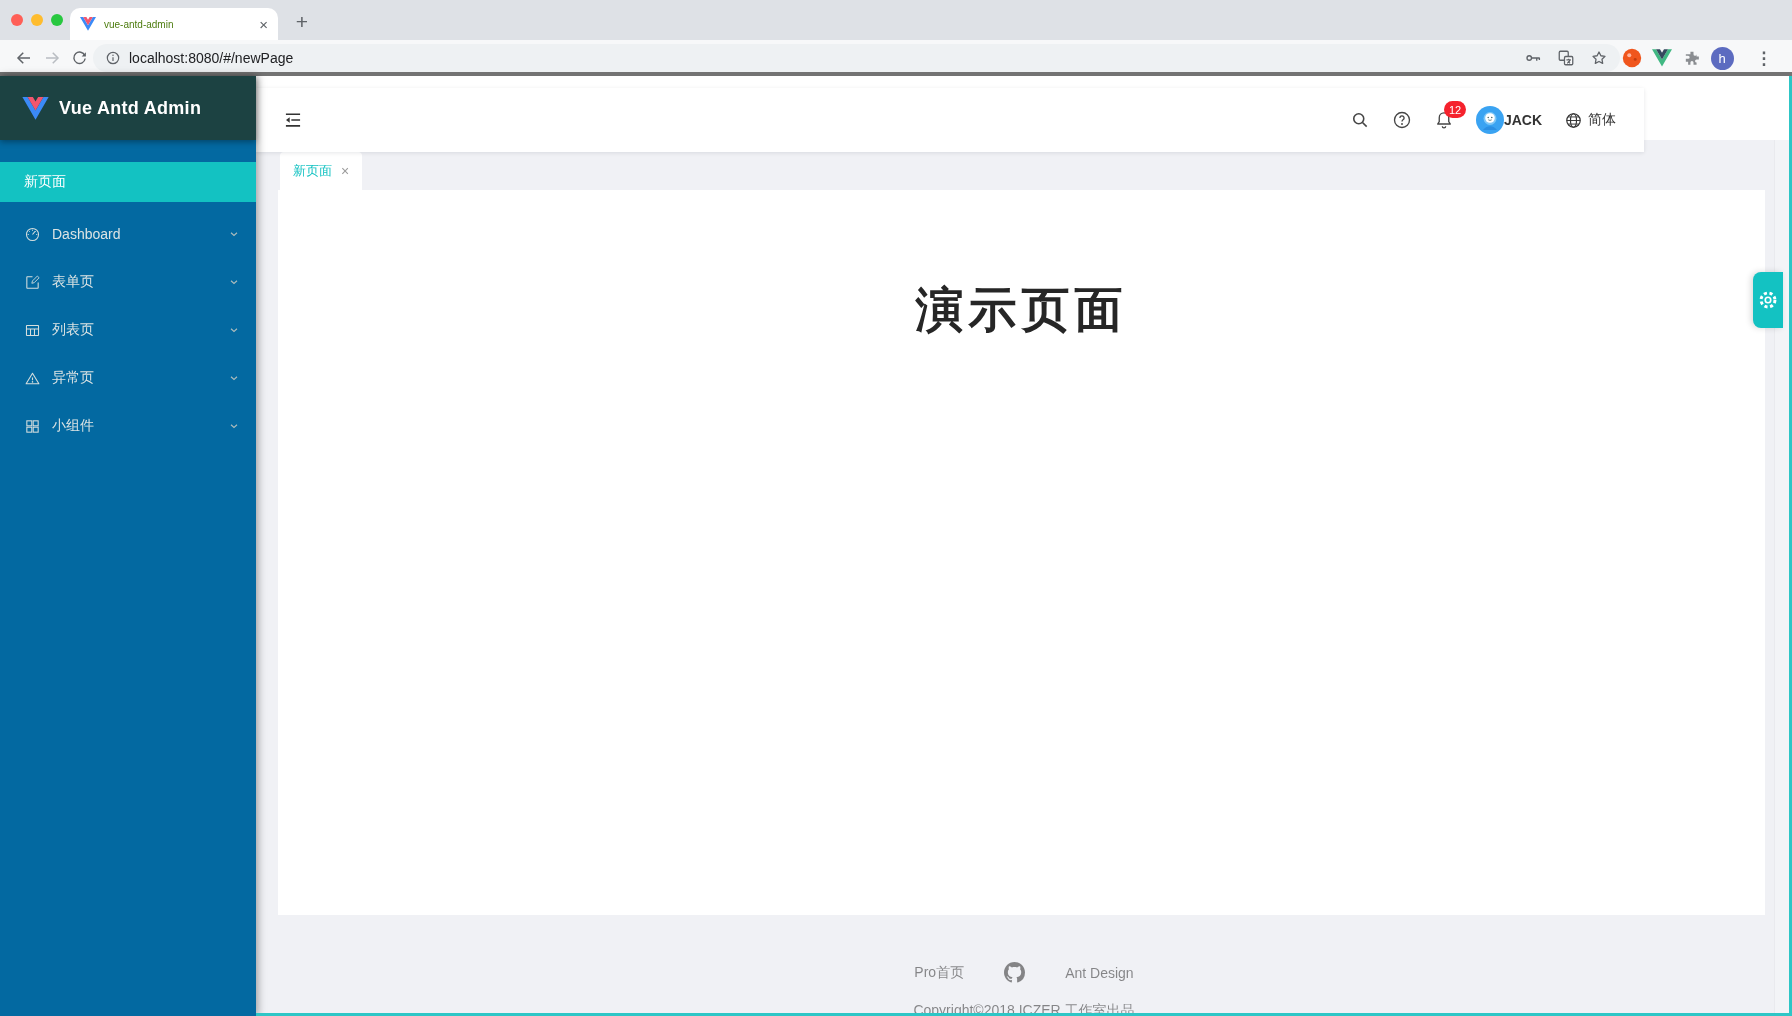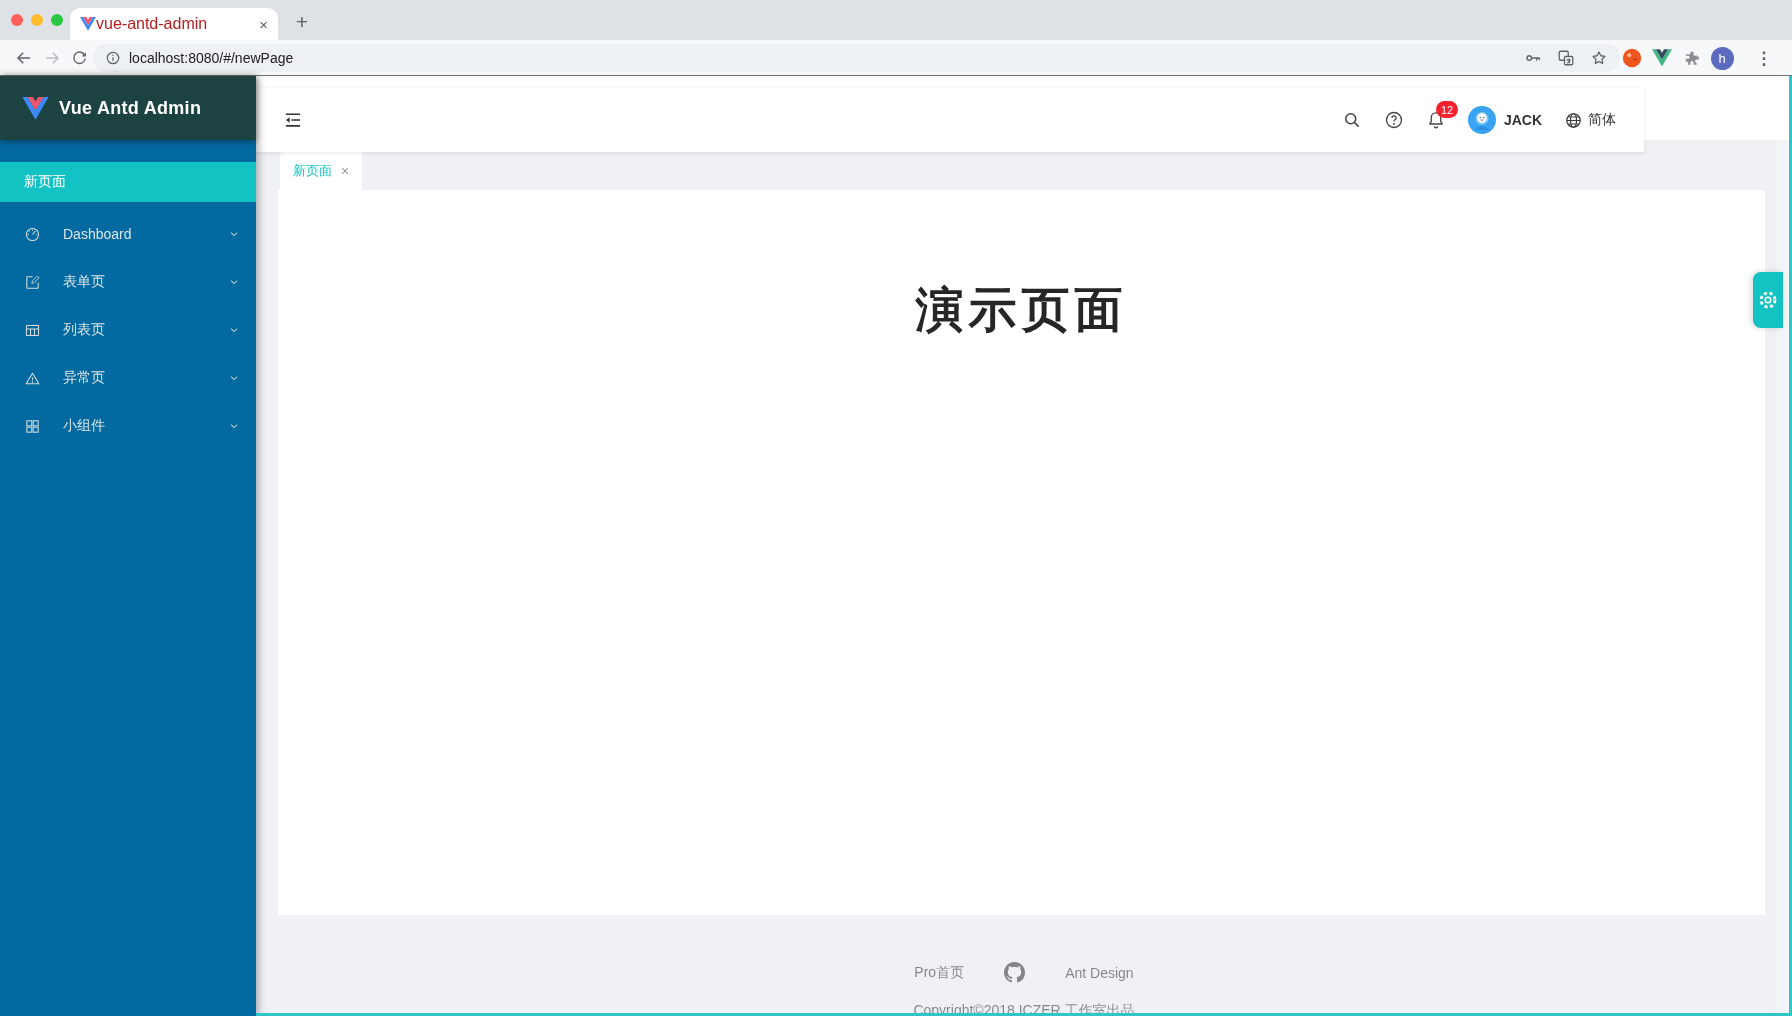--- a/index.html
+++ b/index.html
@@ -5,51 +5,51 @@
   html,body{margin:0;padding:0;background:#fff;}
   body{width:1792px;height:1016px;overflow:hidden;font-family:"Liberation Sans",sans-serif;position:relative;}
   svg{display:block;}
 
   
   .tabstrip{position:absolute;left:0;top:0;width:1792px;height:40px;background:#dee1e6;}
   .traffic{position:absolute;left:11px;top:14px;display:flex;gap:8px;}
   .traffic span{width:12px;height:12px;border-radius:50%;}
   .tl-red{background:#ff5f57;}.tl-yellow{background:#febc2e;}.tl-green{background:#28c840;}
   .chrome-tab{position:absolute;left:70px;top:8px;width:208px;height:32px;background:#fff;border-radius:10px 10px 0 0;display:flex;align-items:center;padding:0 10px;box-sizing:border-box;}
-  .chrome-tab .title{font-size:16px;color:#b91c1c;flex:1;white-space:nowrap;overflow:hidden;}
+  .chrome-tab .title{font-size:10px;color:#4d7c0f;margin-left:8px;flex:1;white-space:nowrap;overflow:hidden;}
   .tab-close{color:#5f6368;font-size:15px;line-height:1;cursor:default;}
   .newtab{position:absolute;left:288px;top:8px;width:28px;height:28px;color:#5f6368;font-size:21px;display:flex;align-items:center;justify-content:center;}
-  .toolbar{position:absolute;left:0;top:40px;width:1792px;height:36px;background:#f7f8f9;border-bottom:1px solid #737373;box-sizing:border-box;}
+  .toolbar{position:absolute;left:0;top:40px;width:1792px;height:36px;background:#f7f8f9;border-bottom:4px solid #737373;box-sizing:border-box;}
   .nav-ic{position:absolute;top:6px;width:24px;height:24px;display:flex;align-items:center;justify-content:center;}
   .omnibox{position:absolute;left:93px;top:4px;width:1527px;height:28px;background:#eef1f3;border-radius:14px;display:flex;align-items:center;padding:0 12px;box-sizing:border-box;}
   .omnibox .url{font-size:14px;color:#202124;margin-left:8px;flex:1;}
   .omni-right{display:flex;align-items:center;gap:15px;}
   .ext-zone{position:absolute;top:6px;right:0;width:172px;height:24px;}
   .ext{position:absolute;top:0;width:24px;height:24px;display:flex;align-items:center;justify-content:center;}
   .chrome-avatar{width:23px;height:23px;border-radius:50%;background:#5c6bc0;color:#fff;font-size:13px;display:flex;align-items:center;justify-content:center;}
   .menu-dots{color:#5f6368;font-size:17px;font-weight:bold;letter-spacing:0;}
 
   
   .sidebar{position:absolute;left:0;top:76px;width:256px;height:940px;background:#0369a1;box-shadow:2px 0 8px rgba(0,0,0,.35);z-index:5;}
   .logo{height:64px;background:#1c4242;display:flex;align-items:center;padding-left:22px;box-shadow:0 2px 6px rgba(0,0,0,.35);}
   .logo .lg-title{color:#fff;font-size:18px;font-weight:700;margin-left:10px;letter-spacing:.3px;}
   .menu{padding-top:22px;}
   .menu-selected{height:40px;background:#13c2c2;color:#fff;font-size:14px;display:flex;align-items:center;padding-left:24px;margin-bottom:12px;}
-  .menu-item{height:40px;margin:8px 0;display:flex;align-items:center;padding:0 16px 0 24px;color:#dce4e4;font-size:14px;cursor:pointer;gap:11px;}
+  .menu-item{height:40px;margin:8px 0;display:flex;align-items:center;padding:0 16px 0 24px;color:#dce4e4;font-size:14px;cursor:pointer;}
   .mi-icon{width:17px;height:17px;margin-right:11px;color:#d5dede;}
   .mi-label{flex:1;}
   .mi-chevron{width:12px;height:12px;color:#aebcbc;}
 
   .app-header{position:absolute;left:256px;top:88px;width:1388px;height:64px;background:#fff;box-shadow:0 1px 4px rgba(0,21,41,.1);z-index:4;}
   .fold{position:absolute;left:27px;top:22px;width:20px;height:20px;color:#333;}
   .header-right{position:absolute;right:28px;top:0;height:64px;display:flex;align-items:center;gap:22px;}
   .h-ic{width:20px;height:20px;color:#454545;position:relative;}
   .bell-wrap{position:relative;width:20px;height:20px;color:#454545;}
   .badge{position:absolute;left:10px;top:-9px;min-width:18px;height:17px;padding:0 5px;background:#f5222d;border-radius:9px;color:#fff;font-size:11px;display:flex;align-items:center;justify-content:center;box-sizing:border-box;}
-  .user{display:flex;align-items:center;gap:8px;}
+  .user{display:flex;align-items:center;}
   .user .uname{font-size:14px;font-weight:700;color:#333;}
   .lang{display:flex;align-items:center;gap:5px;font-size:14px;color:#333;}
 
   .body-area{position:absolute;left:256px;top:140px;width:1536px;height:876px;background:#f0f1f5;}
   .pagetab{position:absolute;left:24px;top:12px;height:38px;background:#fff;border-radius:4px 4px 0 0;display:flex;align-items:center;gap:9px;padding:0 13px;}
   .pagetab .pt-label{font-size:13px;color:#13c2c2;}
   .pagetab .pt-close{font-size:14px;color:#9b9b9b;}
   .card{position:absolute;left:22px;top:50px;width:1487px;height:725px;background:#fff;}
   .demo-title{margin:0;padding-top:88px;text-align:center;font-size:48px;font-weight:700;color:#262626;letter-spacing:5px;}
   .footer{position:absolute;left:0;top:822px;width:100%;text-align:center;color:rgba(0,0,0,.45);}

